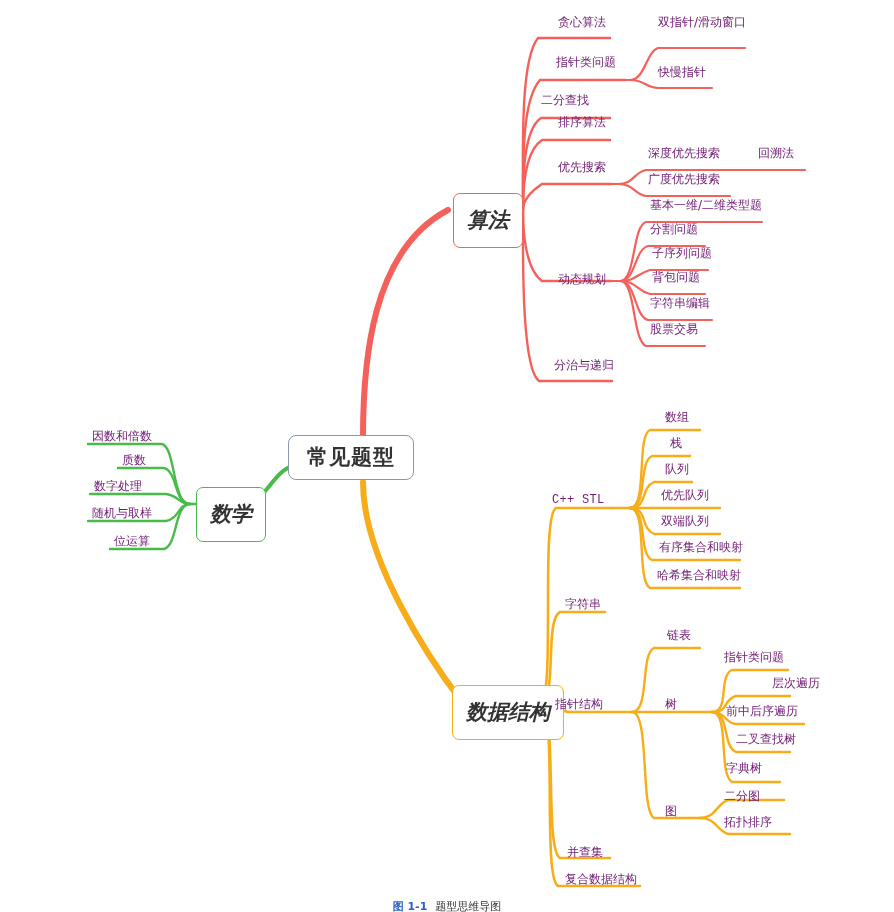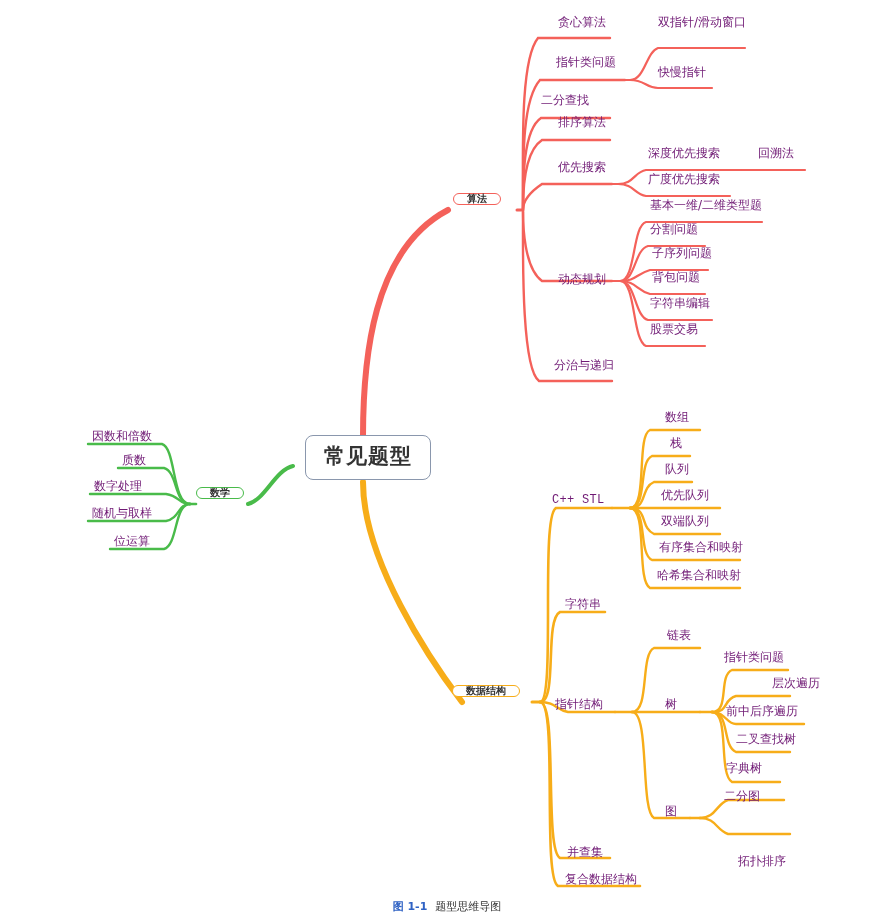--- a/index.html
+++ b/index.html
@@ -44,24 +44,25 @@
     font-weight: bold;
     letter-spacing: 1px;
     padding: 11px 18px;
     color: #333333;
   }
   
   .node.branch {
     border-radius: 7px;
     background: #ffffff;
     border: 1.6px solid #cccccc;
-    font-size: 10px;
+    font-size: 21px;
     font-weight: bold;
-    padding: 0 13px;
+    padding: 16px 13px;
     color: #333333;
+    font-style: italic;
   }
   .node.branch.red    { border-color: #f4615a; }
   .node.branch.green  { border-color: #49bb4a; }
   .node.branch.orange { border-color: #f7ad19; }
 
   
   .node.leaf {
     font-size: 12px;
     color: #701a75;
     padding: 0 2px 5px 2px;
@@ -176,21 +177,21 @@
       <path d="M 538 38 L 610 38" stroke="#f4615a" stroke-width="2.2"></path>
       <path d="M 540 80 L 625 80" stroke="#f4615a" stroke-width="2.2"></path>
       <path d="M 541 118 L 610 118" stroke="#f4615a" stroke-width="2.2"></path>
       <path d="M 542 140 L 610 140" stroke="#f4615a" stroke-width="2.2"></path>
       <path d="M 542 184 L 612 184" stroke="#f4615a" stroke-width="2.2"></path>
       <path d="M 542 281 L 612 281" stroke="#f4615a" stroke-width="2.2"></path>
       <path d="M 539 381 L 612 381" stroke="#f4615a" stroke-width="2.2"></path>
     </g>
   </svg>
 
-  <div class="node root" style="left:305px; top:435px;font-family:Liberation Mono, monospace;">常见题型</div>
+  <div class="node root" style="left:288px; top:435px;">常见题型</div>
 
   <div class="node branch red" style="left:453px; top:193px;">算法</div>
 
   <div class="node branch green" style="left:196px; top:487px;">数学</div>
 
   <div class="node branch orange" style="left:452px; top:685px;">数据结构</div>
 
   <div class="node leaf" style="left:556px; top:16px;">贪心算法</div>
 
   <div class="node leaf" style="left:554px; top:56px;">指针类问题</div>
@@ -237,21 +238,21 @@
 
   <div class="node leaf" style="left:663px; top:698px;">树</div>
   <div class="node leaf" style="left:722px; top:651px;">指针类问题</div>
   <div class="node leaf" style="left:724px; top:677px;padding-left:48px;">层次遍历</div>
   <div class="node leaf" style="left:724px; top:705px;">前中后序遍历</div>
   <div class="node leaf" style="left:724px; top:733px;padding-left:12px;">二叉查找树</div>
   <div class="node leaf" style="left:724px; top:762px;">字典树</div>
 
   <div class="node leaf" style="left:663px; top:805px;">图</div>
   <div class="node leaf" style="left:722px; top:790px;">二分图</div>
-  <div class="node leaf" style="left:722px; top:855px;margin-left:14px;">拓扑排序</div>
+  <div class="node leaf" style="left:722px; top:816px;">拓扑排序</div>
 
   <div class="node leaf" style="left:565px; top:846px;">并查集</div>
   <div class="node leaf" style="left:563px; top:873px;">复合数据结构</div>
 
   <div class="caption">
     <span class="num">图 1-1</span><span class="txt">题型思维导图</span>
   </div>
 
 </div>
 

